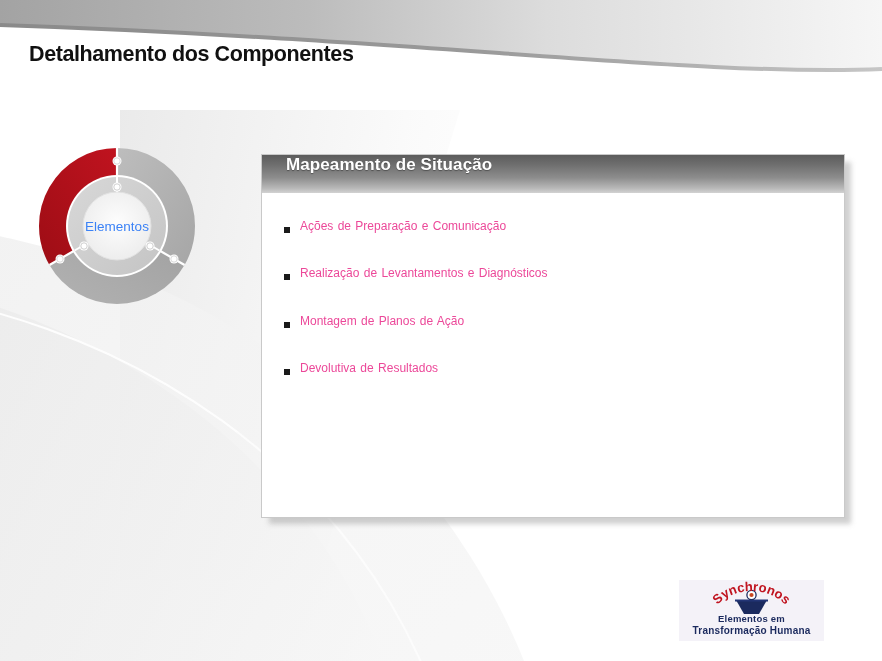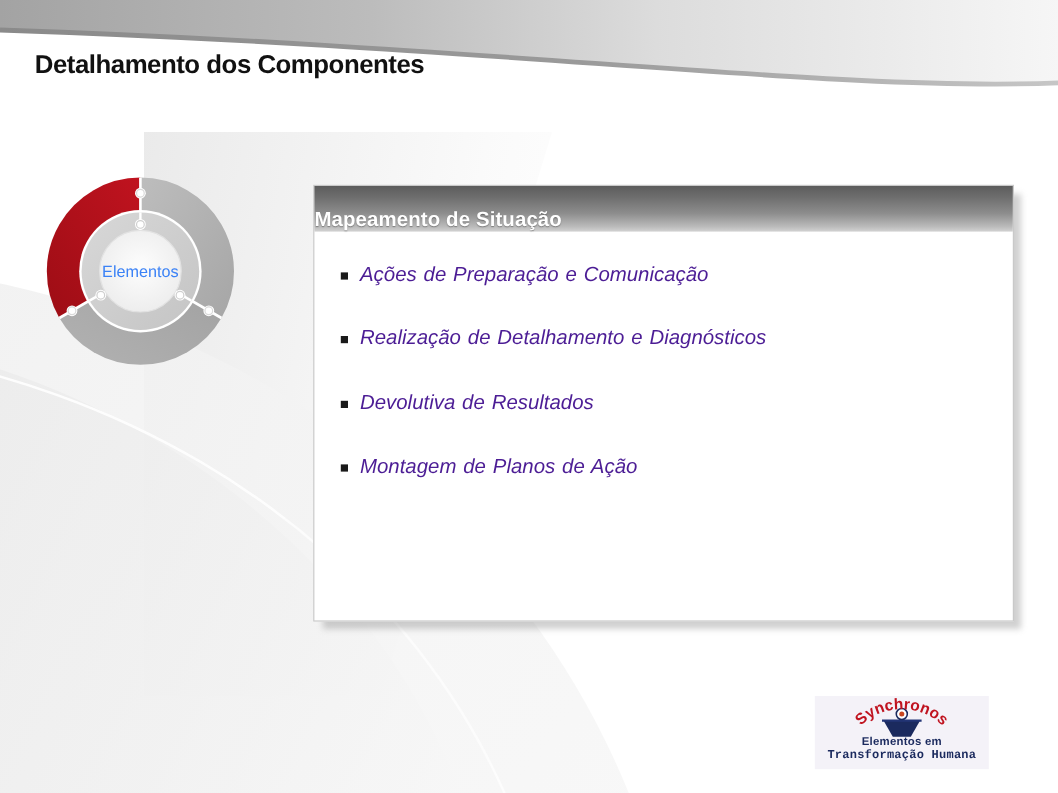--- a/index.html
+++ b/index.html
@@ -120,21 +120,22 @@
     height: 364px;
     background: #ffffff;
     border: 1px solid #c9c9c9;
     box-shadow: 7px 7px 5px -1px rgba(150,150,150,.45);
     box-sizing: border-box;
   }
   .card-header {
     height: 38px;
     background: linear-gradient(to bottom, #5c5c5c 0%, #6e6e6e 25%, #8d8d8d 60%, #b9b9b9 88%, #d2d2d2 100%);
     display: flex;
-    align-items: flex-end;
+    align-items: flex-start;
+    padding-left: 24px;
     box-sizing: border-box;
   }
   .card-header-title {
     color: #ffffff;
     font-size: 17px;
     font-weight: bold;
     text-shadow: 0 1px 1px rgba(0,0,0,.35);
     letter-spacing: .1px;
   }
   .card-body {
@@ -147,25 +148,24 @@
   }
   .bullet-marker {
     width: 6px;
     height: 6px;
     background: #1a1a1a;
     margin-top: 8px;
     margin-right: 10px;
     flex: 0 0 auto;
   }
   .bullet-text {
-    font-size: 17px;
-    color: #4c1d95;
+    font-size: 12px;
+    color: #ec4899;
     line-height: 1.2;
     word-spacing: 1px;
-    font-style: italic;
   }
 
   
   .logo {
     position: absolute;
     left: 679px;
     top: 580px;
     width: 145px;
     height: 61px;
     background: #f4f2f8;
@@ -176,21 +176,21 @@
     position: absolute;
     left: 0;
     width: 145px;
     text-align: center;
     font-size: 9.5px;
     font-weight: bold;
     color: #1b2a5e;
     letter-spacing: .2px;
   }
   .logo-line1 { top: 33px; }
-  .logo-line2 { top: 45px; font-size: 10px; font-family: Liberation Mono, monospace; }
+  .logo-line2 { top: 45px; font-size: 10px; }
 </style>
 </head>
 <body>
 
 <div class="slide">
 
   <div class="bg-layer">
     <div class="bg-soft-right"></div>
     <div class="bg-swoosh-lower"></div>
     <div class="bg-swoosh-lower2"></div>
@@ -296,31 +296,31 @@
     </div>
     <div class="card-body">
 
       <div class="bullet-row">
         <span class="bullet-marker"></span>
         <span class="bullet-text">Ações de Preparação e Comunicação</span>
       </div>
 
       <div class="bullet-row">
         <span class="bullet-marker"></span>
-        <span class="bullet-text">Realização de Detalhamento e Diagnósticos</span>
+        <span class="bullet-text">Realização de Levantamentos e Diagnósticos</span>
+      </div>
+
+      <div class="bullet-row">
+        <span class="bullet-marker"></span>
+        <span class="bullet-text">Montagem de Planos de Ação</span>
       </div>
 
       <div class="bullet-row">
         <span class="bullet-marker"></span>
         <span class="bullet-text">Devolutiva de Resultados</span>
-      </div>
-
-      <div class="bullet-row">
-        <span class="bullet-marker"></span>
-        <span class="bullet-text">Montagem de Planos de Ação</span>
       </div>
 
     </div>
   </div>
 
   <div class="logo">
     <svg width="145" height="40" viewBox="0 0 145 40" xmlns="http://www.w3.org/2000/svg">
       <defs>
         <path id="arcPath" d="M 32,36 A 42,34 0 0 1 113,36"></path>
       </defs>

